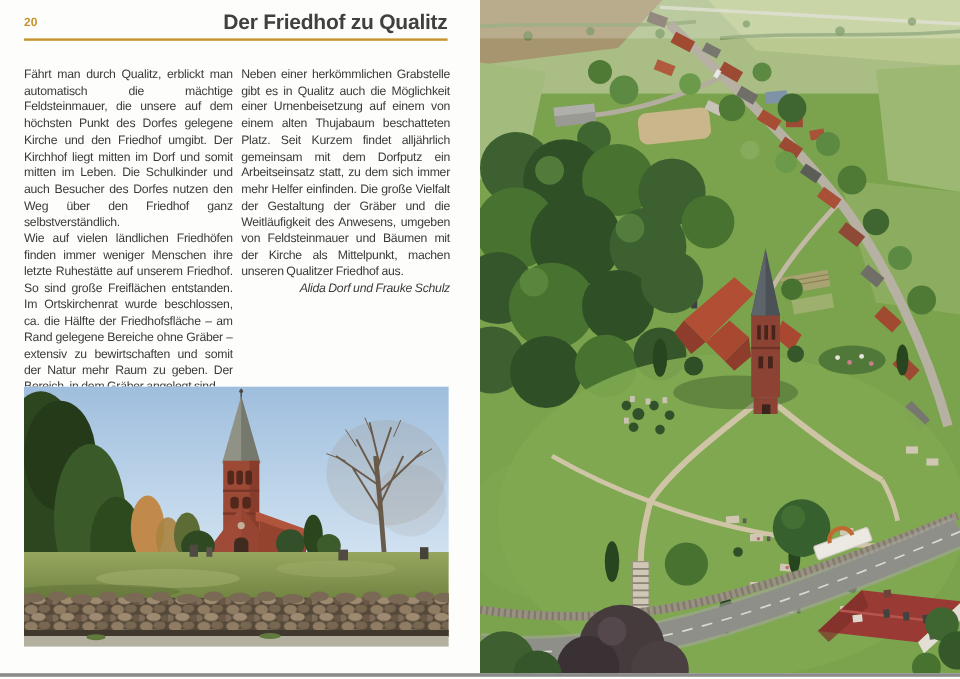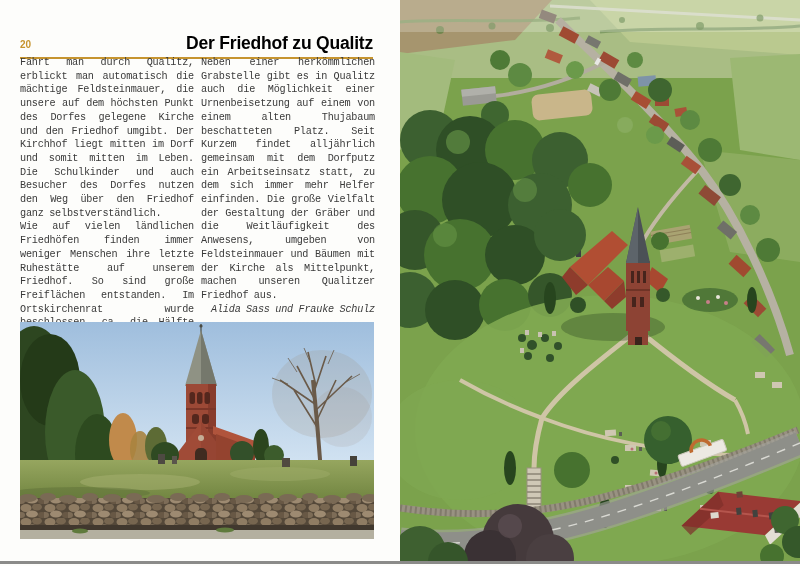--- a/index.html
+++ b/index.html
@@ -4,34 +4,34 @@
 <style>
   html,body{margin:0;padding:0;}
   body{
     width:800px;height:566px;position:relative;overflow:hidden;
     background:#fdfdfb;
     font-family:"Liberation Sans","DejaVu Sans",sans-serif;
   }
   .page{position:absolute;inset:0;}
   
   .header{
-    position:absolute;left:20px;top:35px;width:353px;
+    position:absolute;left:20px;top:10px;width:353px;
     display:flex;justify-content:space-between;align-items:flex-end;
     border-bottom:2px solid #C6942F;padding-bottom:4px;
   }
   .page-num{color:#C6942F;font-weight:bold;font-size:10px;padding-bottom:3px;}
-  .title{color:#000000;font-weight:bold;font-size:17.5px;letter-spacing:-0.2px;line-height:1;}
+  .title{color:#404040;font-weight:bold;font-size:17.5px;letter-spacing:-0.2px;line-height:1;}
   
   .cols{
     position:absolute;left:20px;top:56px;width:355px;display:flex;gap:7px;
     color:#3A3A3A;font-size:10.2px;line-height:13.7px;text-align:justify;
     letter-spacing:-0.2px;word-spacing:-0.4px;
     -webkit-hyphens:auto;hyphens:auto;
   }
-  .col{width:174px;font-family:Liberation Mono, monospace;}
+  .col{width:174px;}
   .col-1{height:266px;overflow:hidden;}
   .cols p{margin:0;}
   .byline{font-style:italic;text-align:right;margin-top:1px;}
   
   figure{margin:0;padding:0;}
   .photo-left{position:absolute;left:20px;top:322px;width:354px;height:217px;}
   .photo-right{position:absolute;left:400px;top:0;width:400px;height:561px;}
   .photo-left svg,.photo-right svg{display:block;width:100%;height:100%;}
   
   .bottom-edge{position:absolute;left:0;top:561px;width:800px;height:3px;background:#8B8B89;}
@@ -46,21 +46,21 @@
     <span class="title">Der Friedhof zu Qualitz</span>
   </div>
 
   <div class="cols">
     <div class="col col-1">
       <p>Fährt man durch Qualitz, erblickt man automatisch die mächtige Feldsteinmauer, die unsere auf dem höchsten Punkt des Dorfes gelegene Kirche und den Friedhof umgibt. Der Kirchhof liegt mitten im Dorf und somit mitten im Leben. Die Schulkinder und auch Besucher des Dorfes nutzen den Weg über den Friedhof ganz selbstverständlich.</p>
       <p>Wie auf vielen ländlichen Friedhöfen finden immer weniger Menschen ihre letzte Ruhestätte auf unserem Friedhof. So sind große Freiflächen entstanden. Im Ortskirchenrat wurde beschlossen, ca. die Hälfte der Friedhofsfläche – am Rand gelegene Bereiche ohne Gräber – extensiv zu bewirtschaften und somit der Natur mehr Raum zu geben. Der Bereich, in dem Gräber angelegt sind,</p>
     </div>
     <div class="col col-2">
       <p>Neben einer herkömmlichen Grabstelle gibt es in Qualitz auch die Möglichkeit einer Urnenbeisetzung auf einem von einem alten Thujabaum beschatteten Platz. Seit Kurzem findet alljährlich gemeinsam mit dem Dorfputz ein Arbeitseinsatz statt, zu dem sich immer mehr Helfer einfinden. Die große Vielfalt der Gestaltung der Gräber und die Weitläufigkeit des Anwesens, umgeben von Feldsteinmauer und Bäumen mit der Kirche als Mittelpunkt, machen unseren Qualitzer Friedhof aus.</p>
-      <p class="byline">Alida Sass und Frauke Schulz</p>
+      <p class="byline">Alida Dorf und Frauke Schulz</p>
     </div>
   </div>
 
   <figure class="photo-left">
     <svg viewBox="0 0 354 217" preserveAspectRatio="none">
       <defs>
         <linearGradient id="sky" x1="0" y1="0" x2="0" y2="1">
           <stop offset="0" stop-color="#9FBEDD"></stop>
             <stop offset="1" stop-color="#D5E5F3"></stop>
         </linearGradient>

